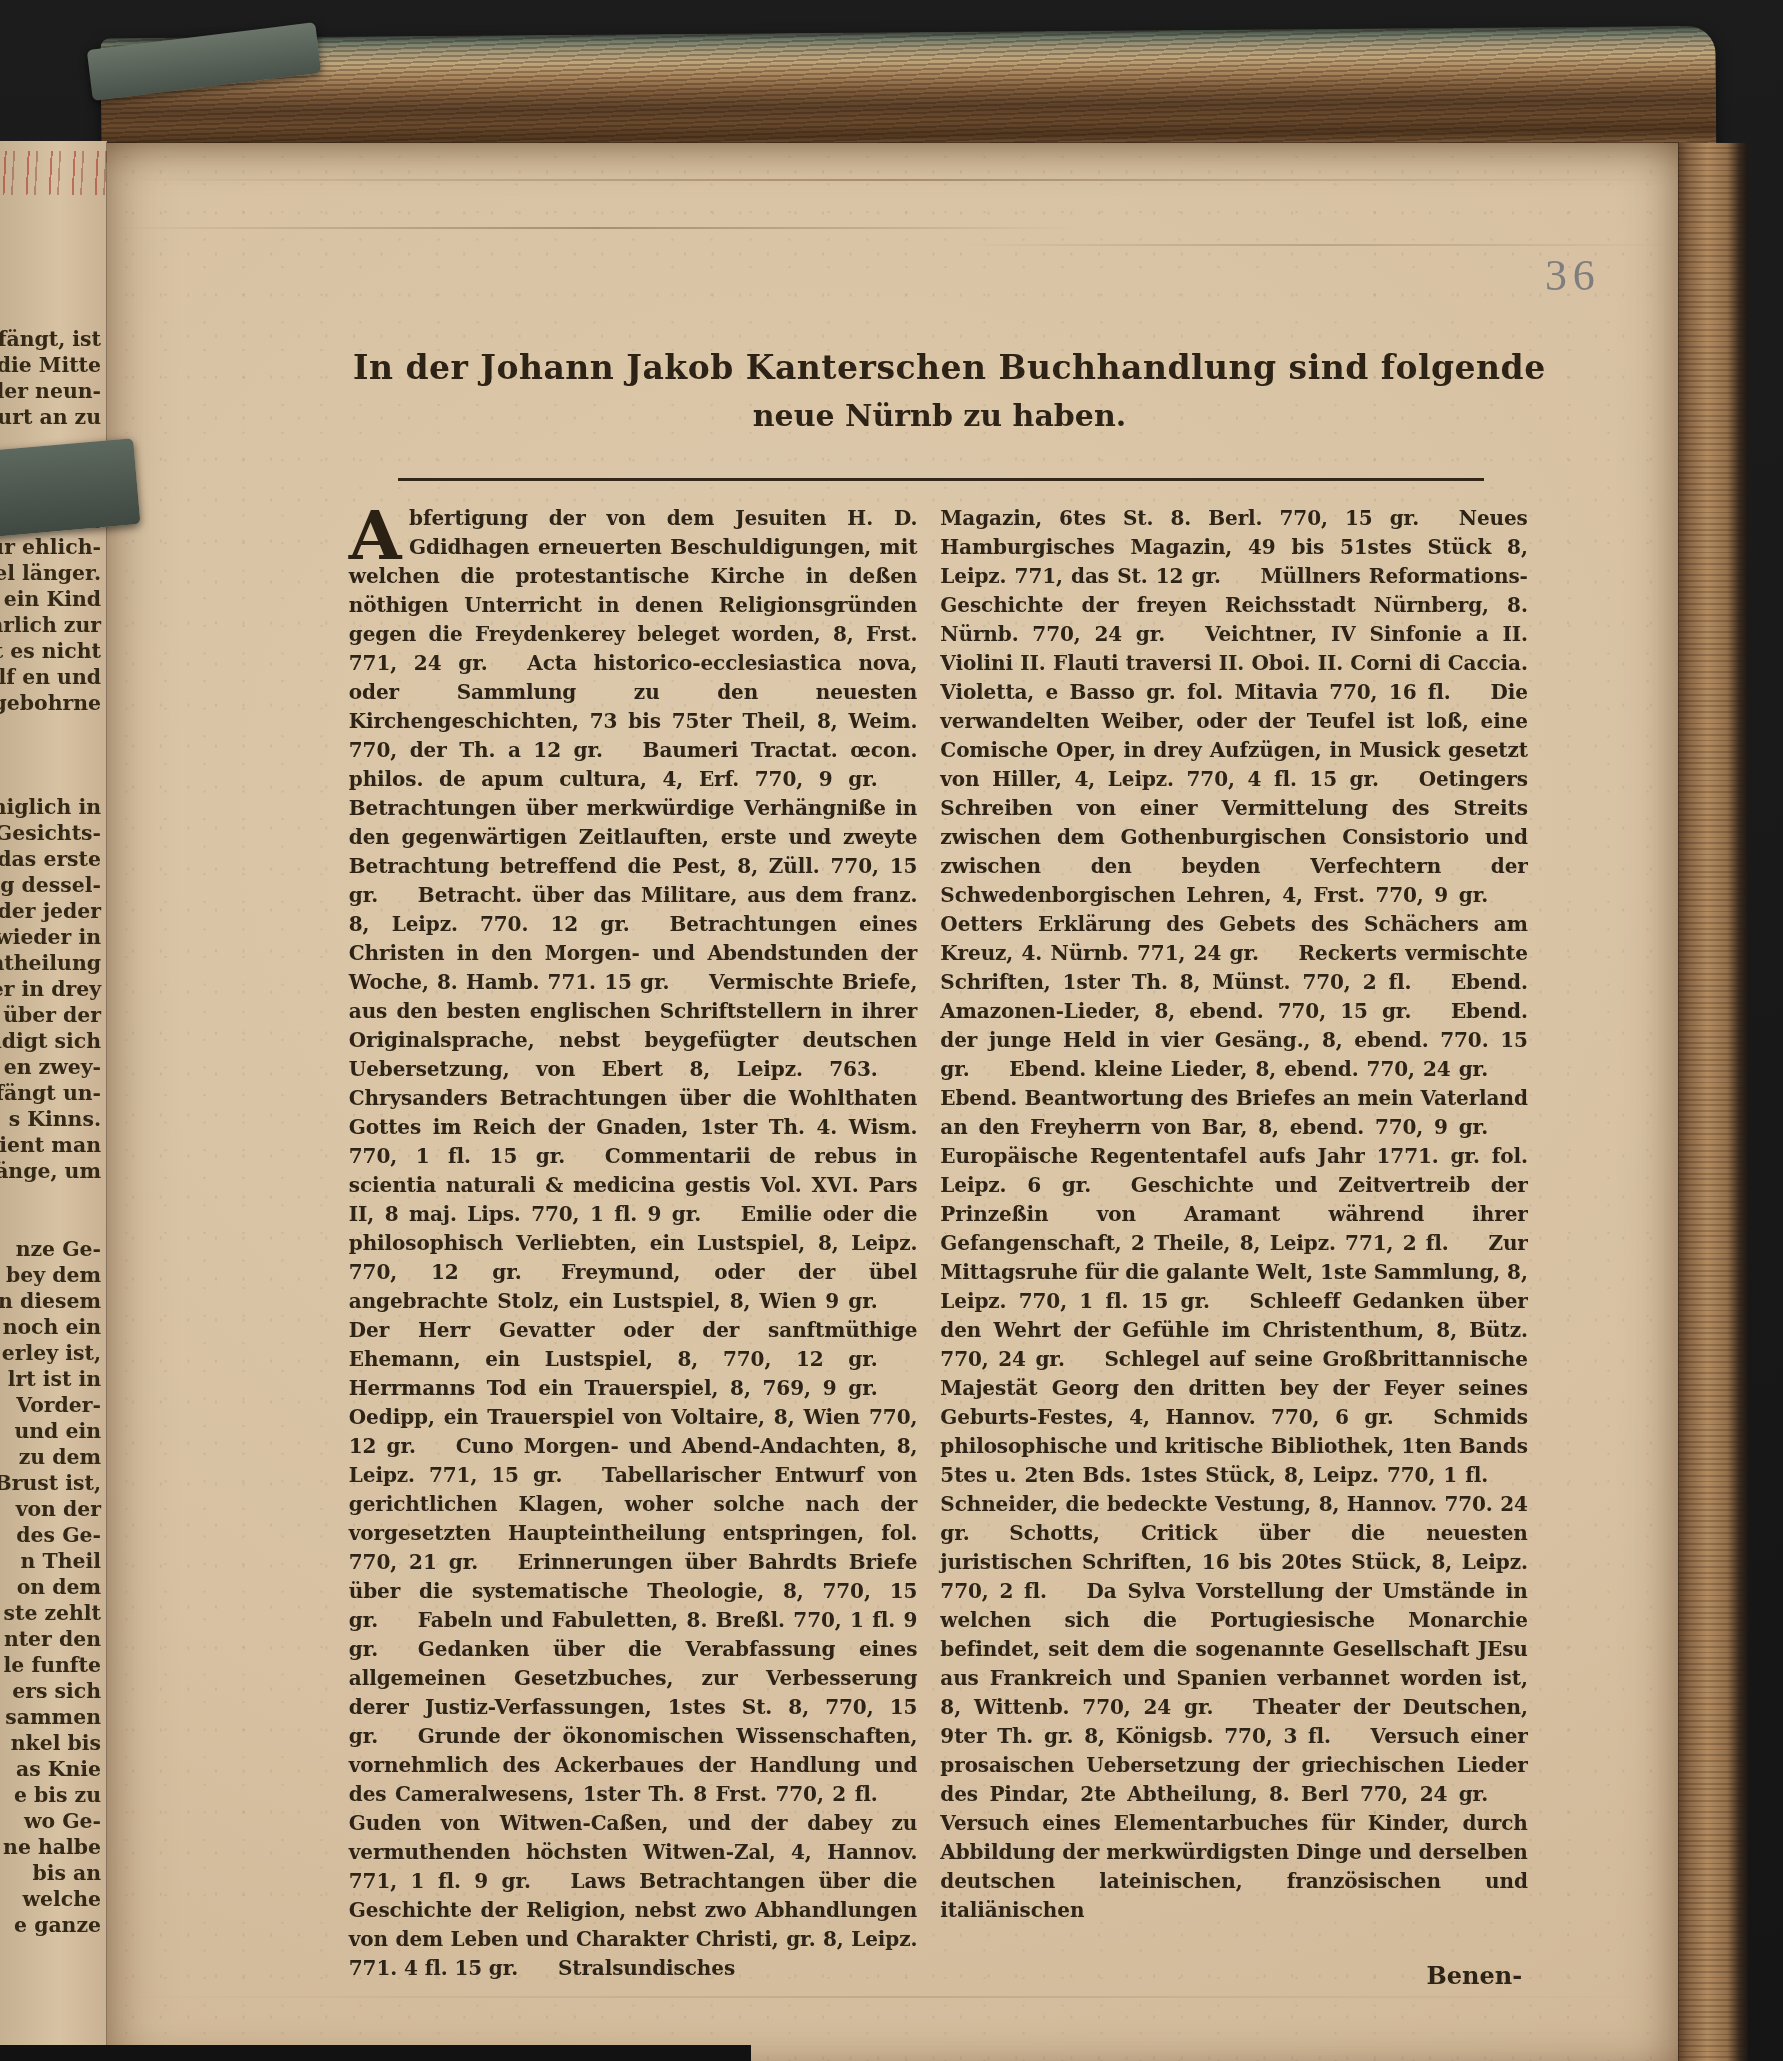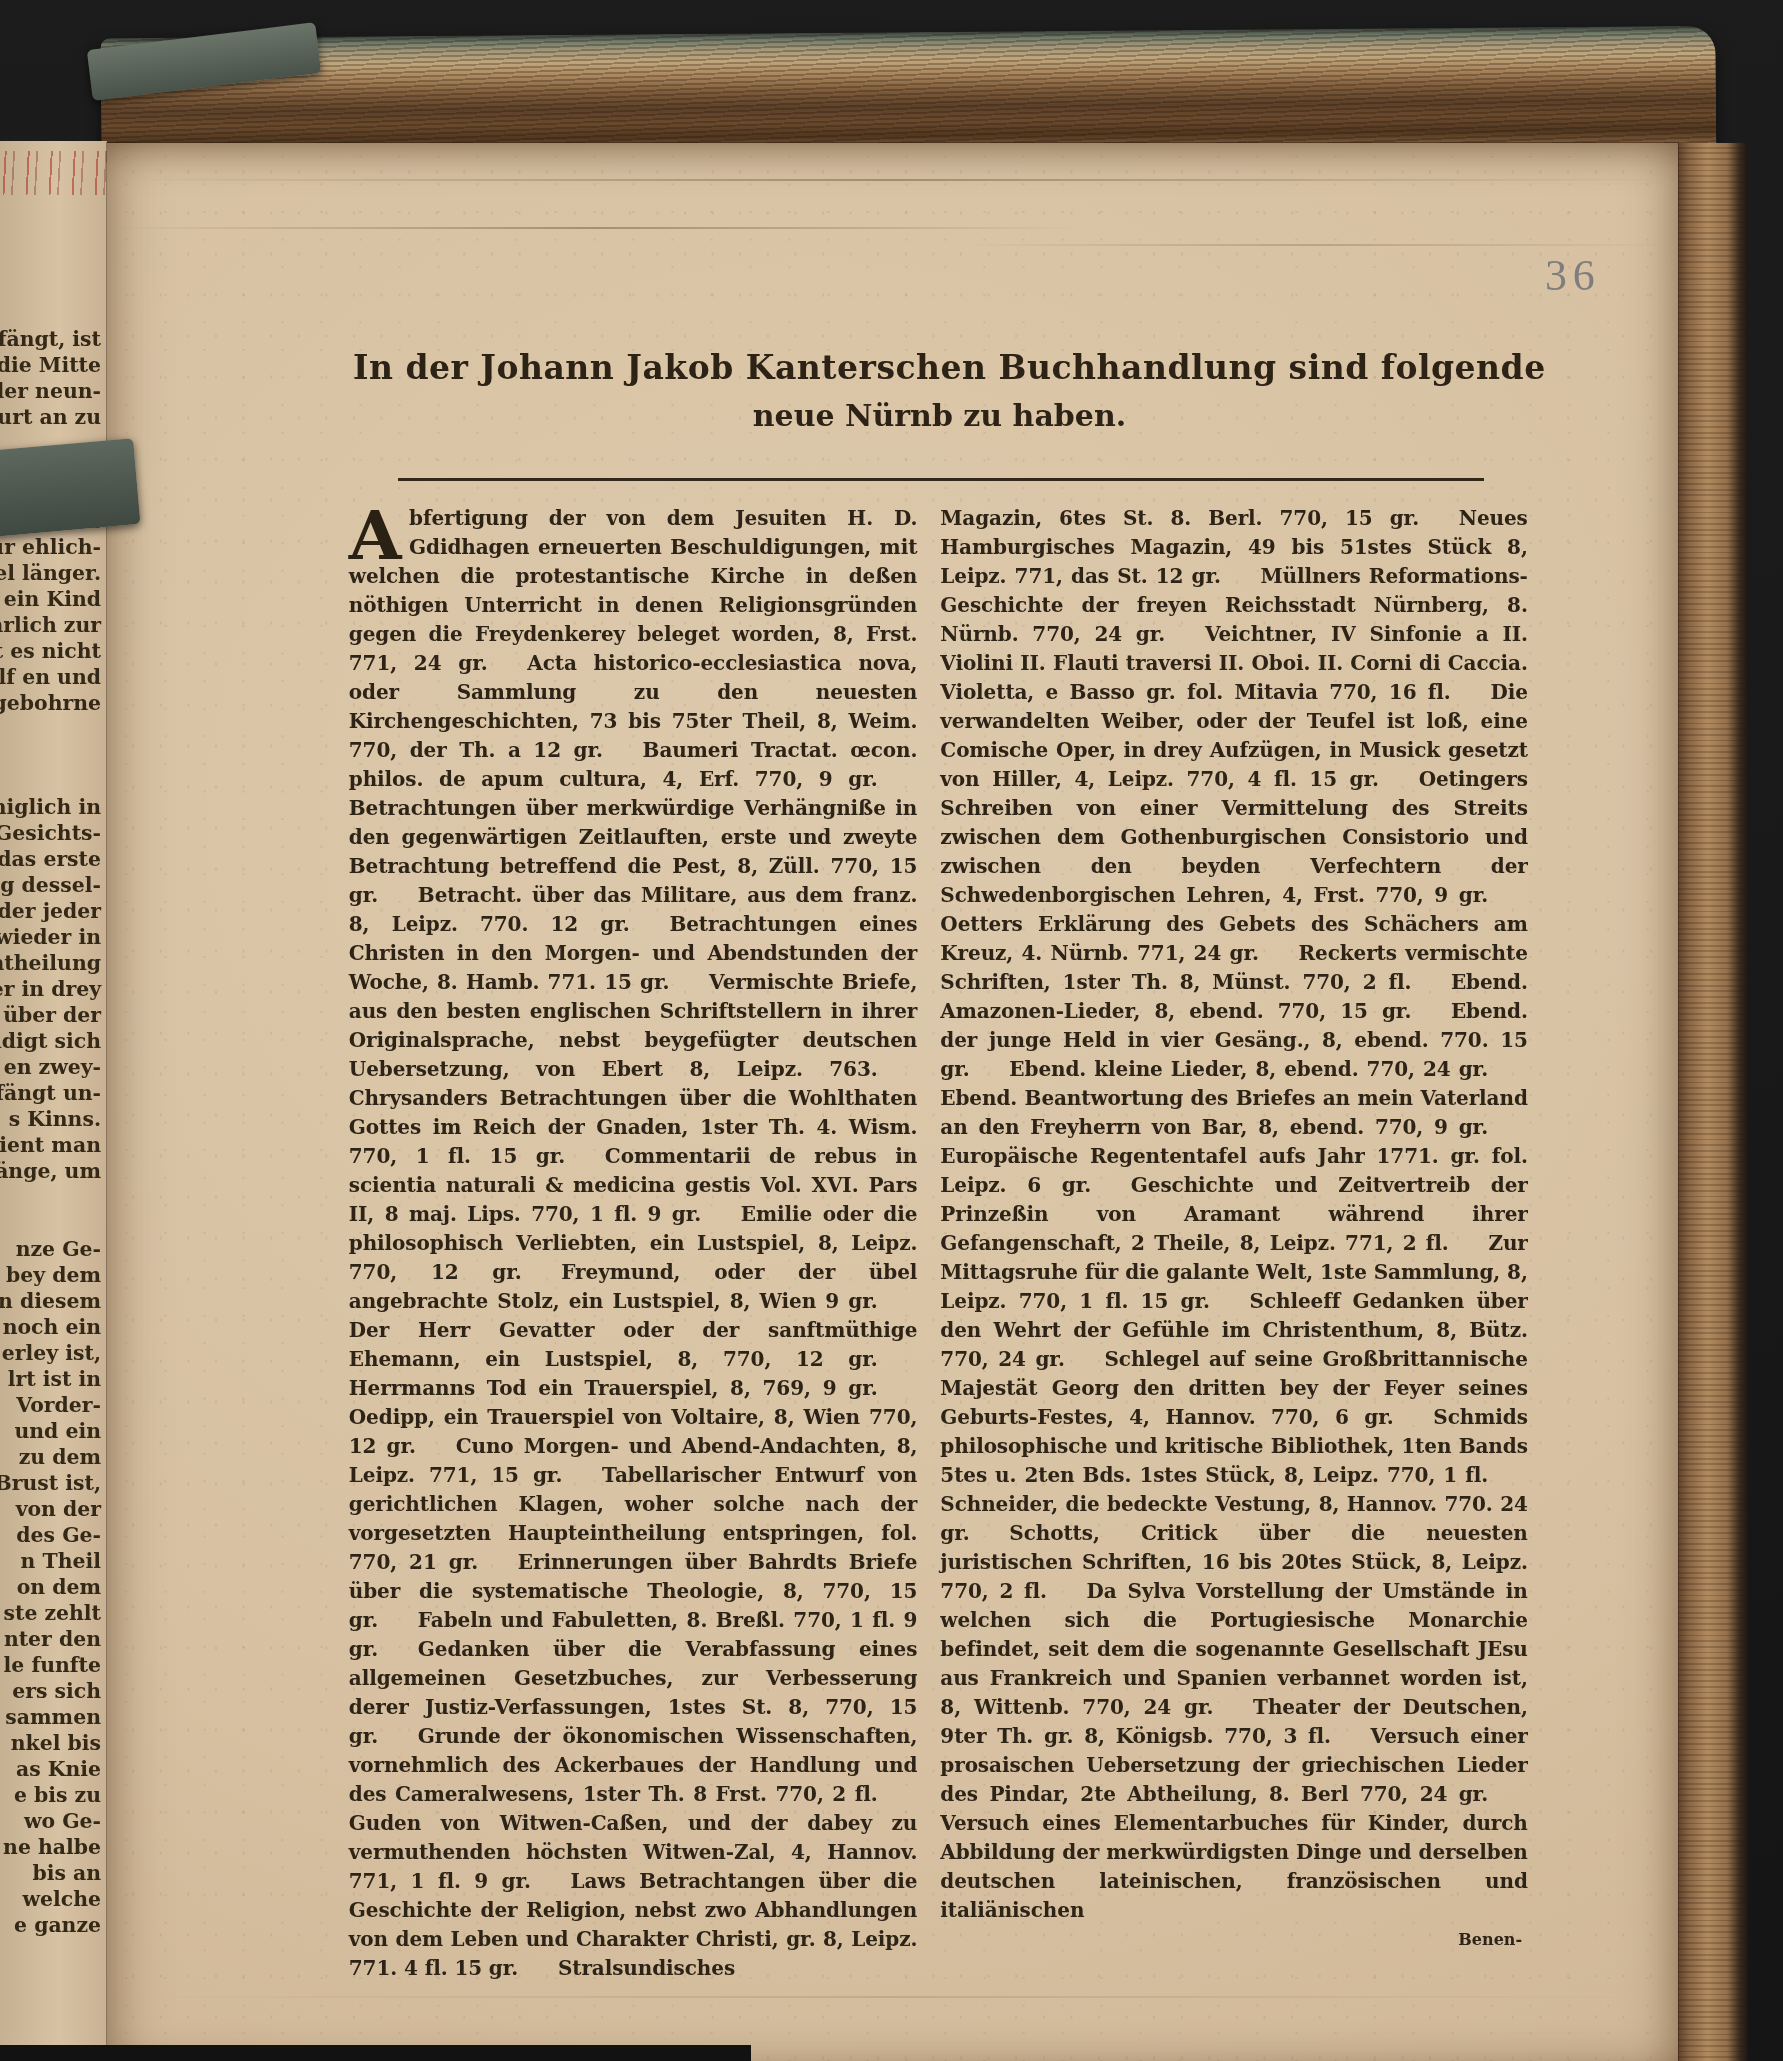--- a/index.html
+++ b/index.html
@@ -93,22 +93,22 @@
   .col-right{width:588px;}
   .body-text{
     margin:0;font-size:20px;line-height:29px;text-align:justify;
     font-weight:bold;color:#2d2316;letter-spacing:-0.1px;hyphens:auto;
   }
   .dropcap{
     float:left;font-size:68px;line-height:51px;
     padding:5.7px 7.6px 0 0;font-weight:bold;color:#2a2013;
   }
   .catchword{
-    text-align:right;font-size:16px;line-height:29px;
-    font-weight:bold;color:#2d2316;padding-right:5.7px;
+    text-align:right;font-size:24px;line-height:29px;
+    font-weight:bold;color:#2d2316;padding-right:5.7px;margin-top:36px;
   }
 
   
   .right-edge{
     position:absolute;left:1678px;top:143px;width:70px;height:1918px;z-index:2;
     background:
       repeating-linear-gradient(180deg, rgba(0,0,0,0) 0 3.8px, rgba(40,22,10,.22) 3.8px 5.7px),
       linear-gradient(90deg,#5f432c 0%,#8a6645 16%,#b18a60 42%,#93704b 70%,#3a2b1e 88%,#1c1714 100%);
   }
   .bottom-strip{position:absolute;left:0;top:2045px;width:751px;height:16px;background:#121212;z-index:7;}

